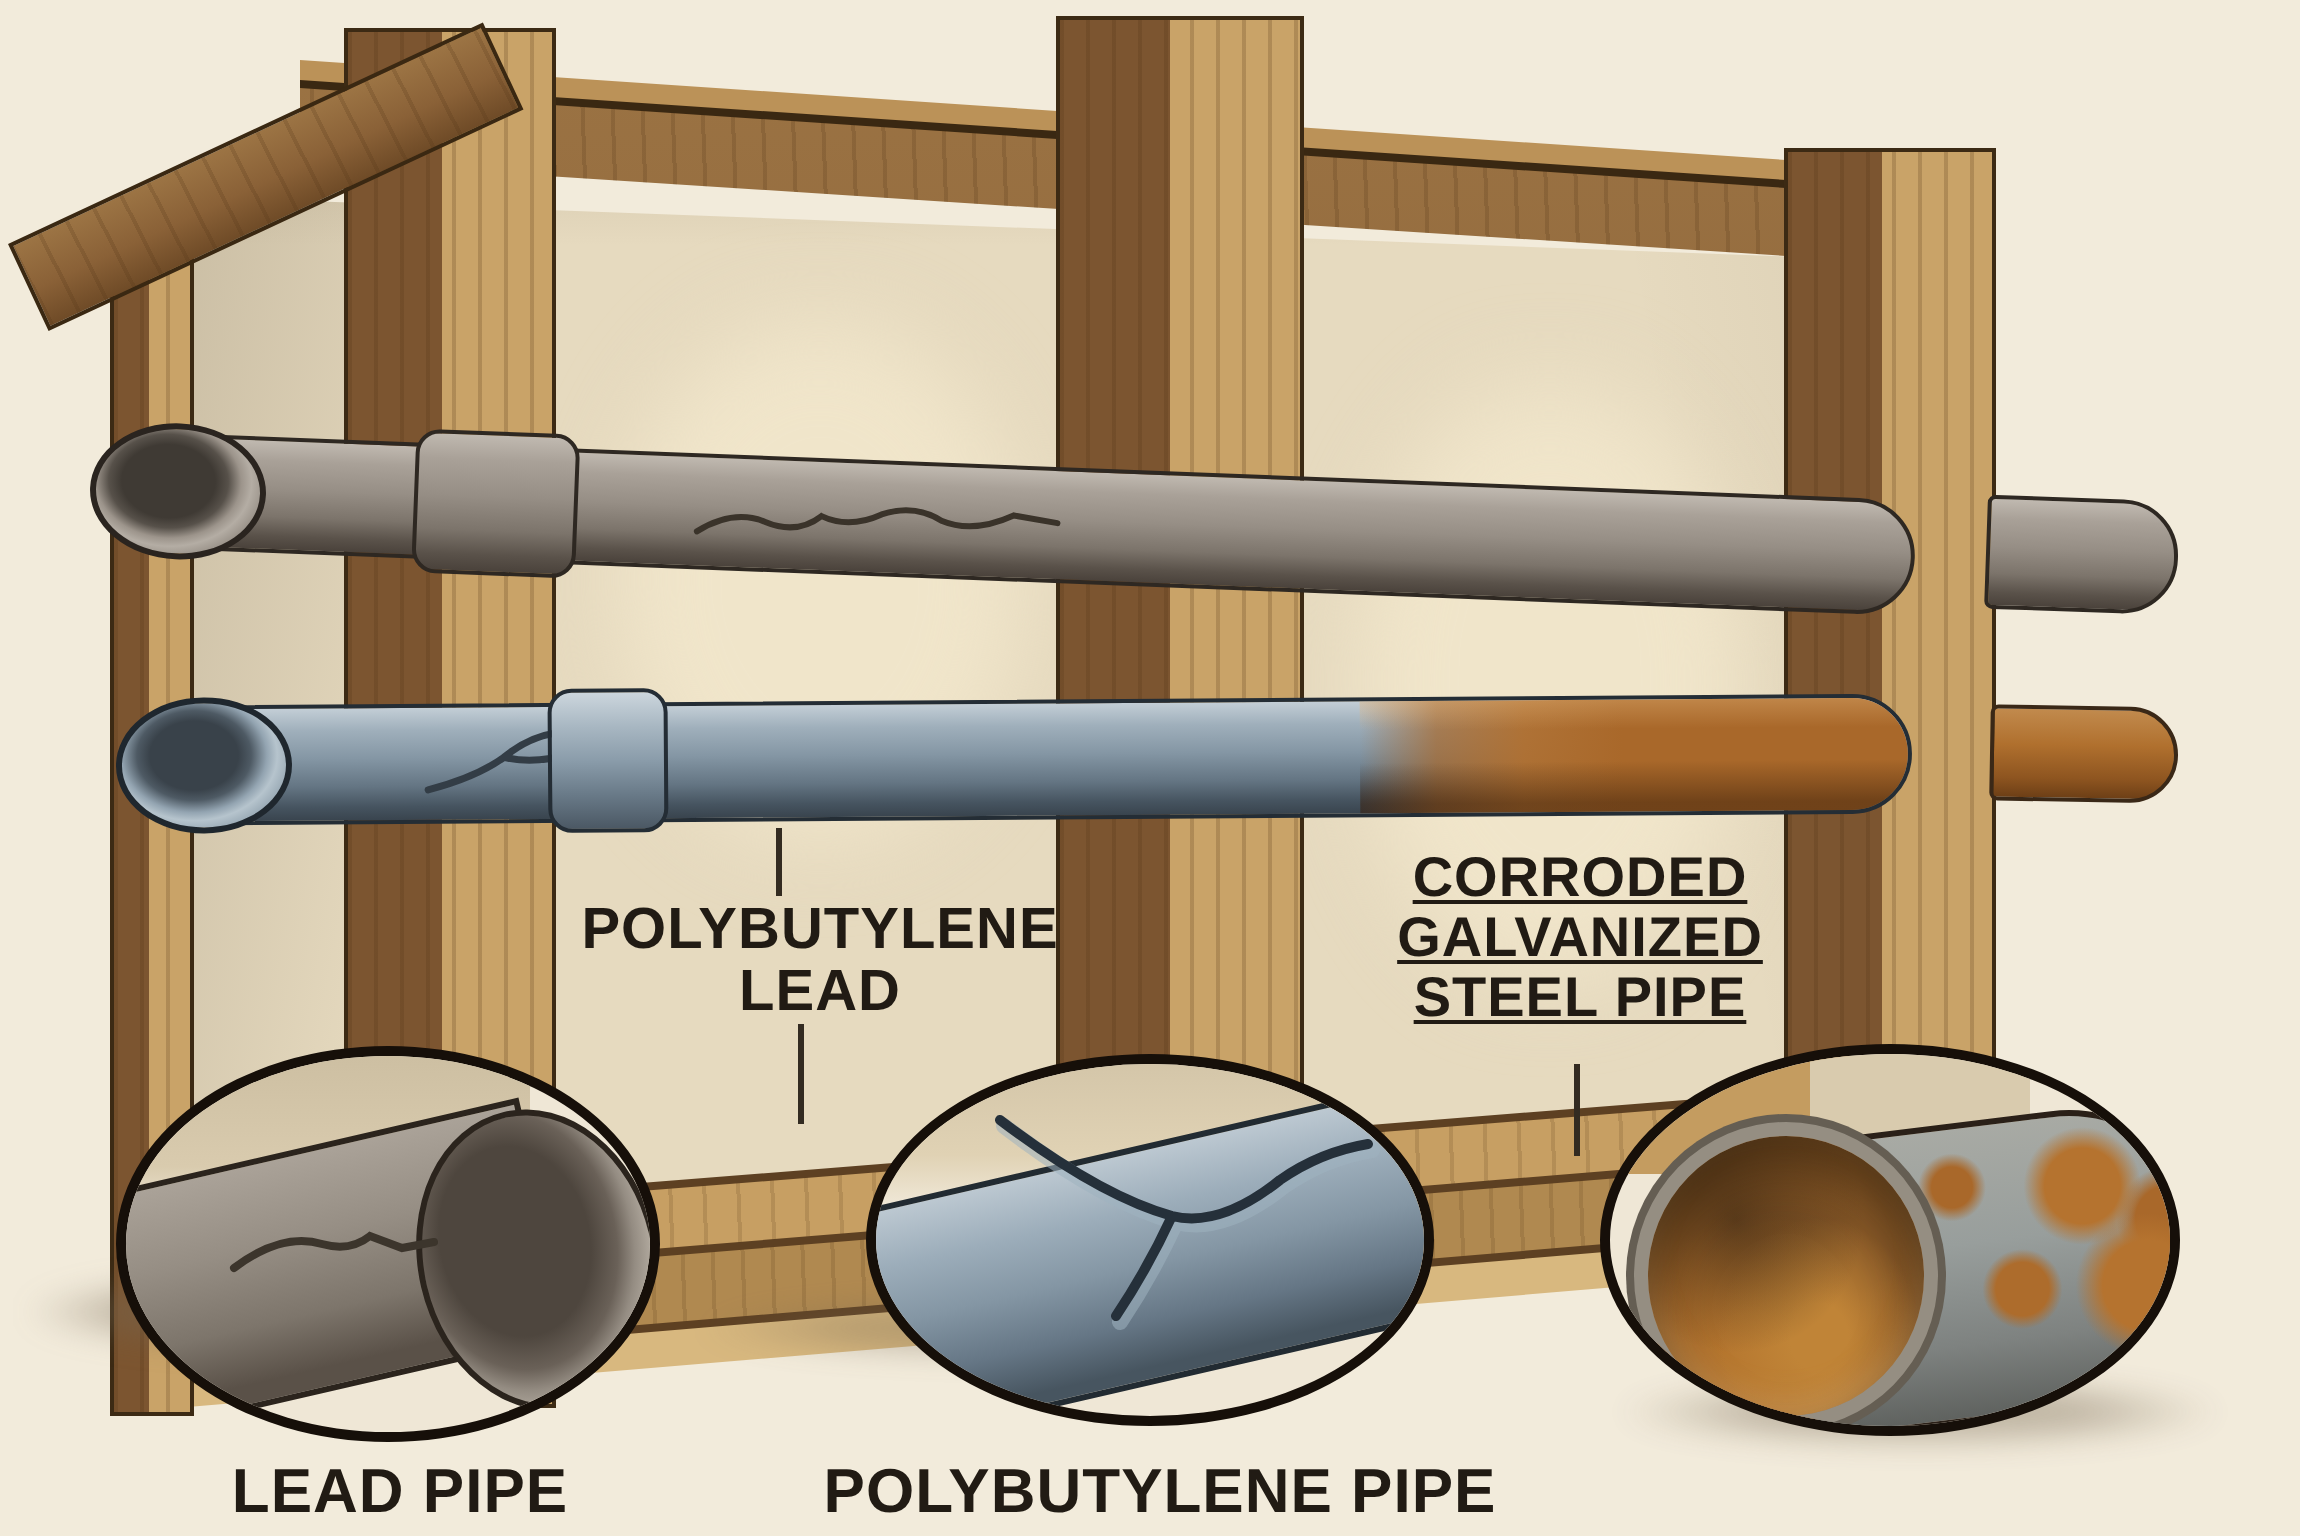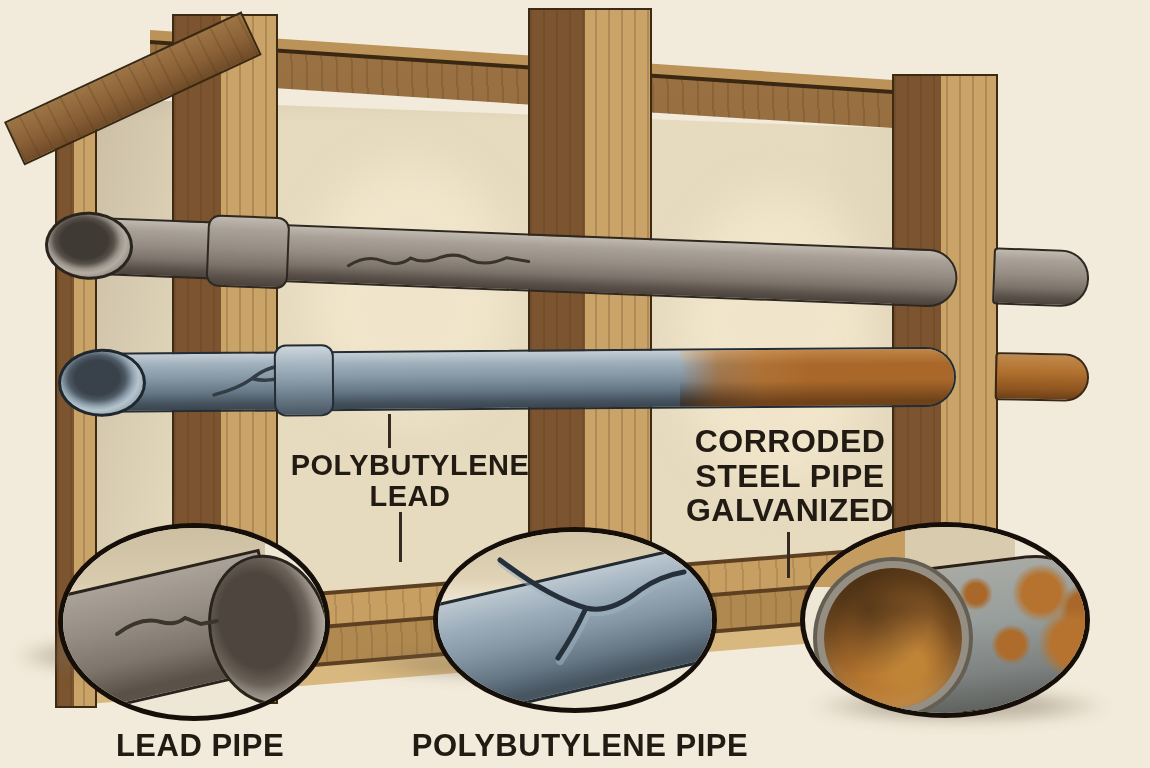--- a/index.html
+++ b/index.html
@@ -107,24 +107,24 @@
 
   <div class="abs" style="left:995px;top:353px;width:94px;height:48px;border-radius:4px 24px 24px 4px;border:2px solid #3a2817;box-sizing:border-box;transform:rotate(1deg);background:linear-gradient(180deg,#c18a4d 0%,#b0702e 40%,#8e5520 78%,#6d3f16 100%);"></div>
 
   <div class="abs leader" style="left:388px;top:414px;height:34px;"></div>
   <div class="abs lbl" style="left:255px;top:450px;width:310px;font-size:29px;">
     <div>POLYBUTYLENE</div>
     <div>LEAD</div>
   </div>
   <div class="abs leader" style="left:399px;top:512px;height:50px;"></div>
 
-  <div class="abs lbl" style="left:640px;top:424px;width:300px;font-size:32px;">
+  <div class="abs lbl" style="left:640px;top:424px;width:300px;font-size:28px;text-decoration:underline;">
     <div>CORRODED</div>
+    <div>GALVANIZED</div>
     <div>STEEL PIPE</div>
-    <div>GALVANIZED</div>
   </div>
   <div class="abs leader" style="left:787px;top:532px;height:46px;"></div>
 
   <div class="abs shadow" style="left:14px;top:636px;width:270px;height:40px;"></div>
   <div class="abs shadow" style="left:350px;top:648px;width:320px;height:32px;opacity:.7;"></div>
   <div class="abs shadow" style="left:810px;top:688px;width:300px;height:36px;opacity:.8;"></div>
 
   <div class="abs inset" style="left:58px;top:523px;width:272px;height:198px;">
     <div class="abs" style="left:0;top:0;right:60px;height:42%;background:linear-gradient(180deg,#cdbfa2,#d9cbae 70%,rgba(217,203,174,0));"></div>
     <div class="abs" style="left:-25px;top:46px;width:238px;height:122px;transform:rotate(-13deg);background:linear-gradient(180deg,#aaa298 0%,#968e84 35%,#7d756b 68%,#5a5148 92%);border:3px solid #2b241d;border-radius:14px 0 0 14px;box-sizing:border-box;"></div>

